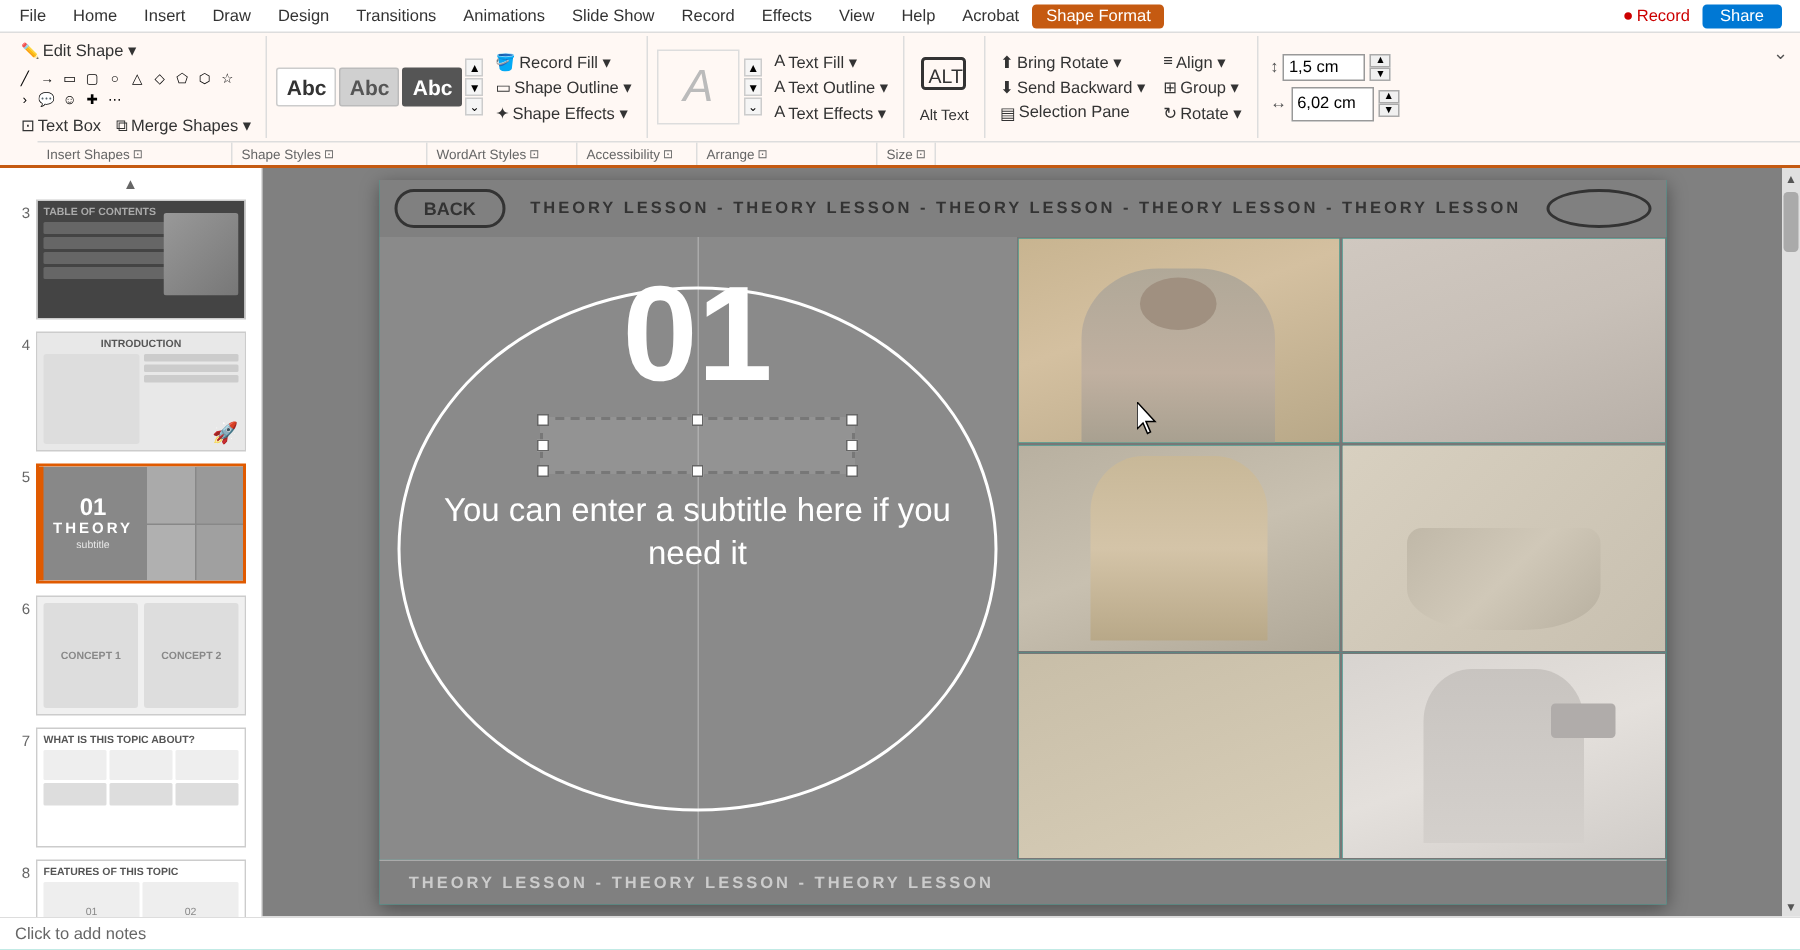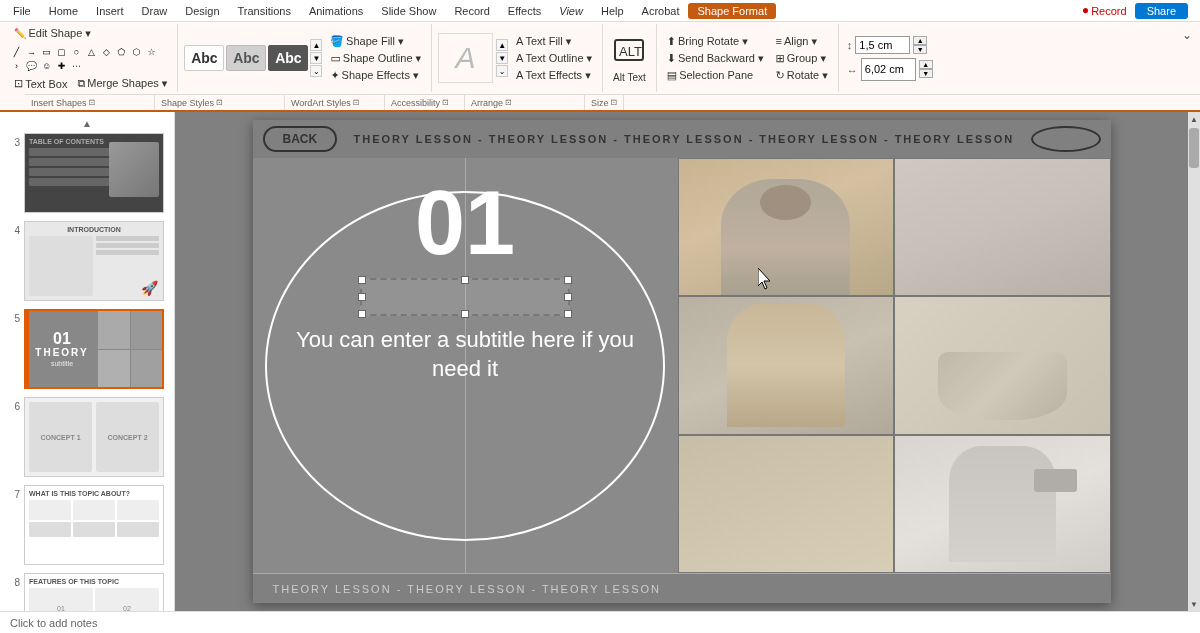--- a/index.html
+++ b/index.html
@@ -20,21 +20,21 @@
     <span style="padding:2px 9px;font-size:11px;color:#333;cursor:pointer;">File</span>
     <span style="padding:2px 9px;font-size:11px;color:#333;cursor:pointer;">Home</span>
     <span style="padding:2px 9px;font-size:11px;color:#333;cursor:pointer;">Insert</span>
     <span style="padding:2px 9px;font-size:11px;color:#333;cursor:pointer;">Draw</span>
     <span style="padding:2px 9px;font-size:11px;color:#333;cursor:pointer;">Design</span>
     <span style="padding:2px 9px;font-size:11px;color:#333;cursor:pointer;">Transitions</span>
     <span style="padding:2px 9px;font-size:11px;color:#333;cursor:pointer;">Animations</span>
     <span style="padding:2px 9px;font-size:11px;color:#333;cursor:pointer;">Slide Show</span>
     <span style="padding:2px 9px;font-size:11px;color:#333;cursor:pointer;">Record</span>
     <span style="padding:2px 9px;font-size:11px;color:#333;cursor:pointer;">Effects</span>
-    <span style="padding:2px 9px;font-size:11px;color:#333;cursor:pointer;font-style:italic;">View</span>
+    <span style="padding:2px 9px;font-size:11px;color:#333;cursor:pointer;">View</span>
     <span style="padding:2px 9px;font-size:11px;color:#333;cursor:pointer;">Help</span>
     <span style="padding:2px 9px;font-size:11px;color:#333;cursor:pointer;">Acrobat</span>
     <span style="padding:2px 9px;font-size:11px;color:#fff;cursor:pointer;background:#c55a11;border-radius:3px;">Shape Format</span>
   </div>
   <div style="display:flex;align-items:center;gap:8px;margin-right:8px;">
     <span style="display:flex;align-items:center;gap:3px;color:#c00;font-size:11px;cursor:pointer;">
       <span style="color:#c00;">⏺</span>
       <span>Record</span>
     </span>
     <span style="background:#0078d4;color:#fff;padding:2px 12px;border-radius:3px;font-size:11px;cursor:pointer;">Share</span>
@@ -91,21 +91,21 @@
         <div style="width:40px;height:26px;border:1px solid #555;display:flex;align-items:center;justify-content:center;font-weight:bold;font-size:14px;background:#555;color:#fff;cursor:pointer;border-radius:2px;">Abc</div>
         <div style="display:flex;flex-direction:column;gap:1px;">
           <div style="width:12px;height:12px;display:flex;align-items:center;justify-content:center;font-size:8px;cursor:pointer;border:1px solid #ccc;background:#f5f5f5;">▲</div>
           <div style="width:12px;height:12px;display:flex;align-items:center;justify-content:center;font-size:8px;cursor:pointer;border:1px solid #ccc;background:#f5f5f5;">▼</div>
           <div style="width:12px;height:12px;display:flex;align-items:center;justify-content:center;font-size:8px;cursor:pointer;border:1px solid #ccc;background:#f5f5f5;">⌄</div>
         </div>
       </div>
       <div style="display:flex;flex-direction:column;gap:2px;justify-content:center;">
         <div style="display:flex;align-items:center;gap:2px;padding:1px 4px;cursor:pointer;font-size:11px;color:#333;border-radius:2px;white-space:nowrap;">
           <span>🪣</span>
-          <span>Shape Fill ▾</span>
+          <span>Record Fill ▾</span>
         </div>
         <div style="display:flex;align-items:center;gap:2px;padding:1px 4px;cursor:pointer;font-size:11px;color:#333;border-radius:2px;white-space:nowrap;">
           <span>▭</span>
           <span>Shape Outline ▾</span>
         </div>
         <div style="display:flex;align-items:center;gap:2px;padding:1px 4px;cursor:pointer;font-size:11px;color:#333;border-radius:2px;white-space:nowrap;">
           <span>✦</span>
           <span>Shape Effects ▾</span>
         </div>
       </div>
@@ -399,21 +399,21 @@
               <div style="position:absolute;top:20%;right:-20%;width:40%;height:20%;background:#b0acaa;border-radius:3px;"></div>
             </div>
           </div>
         </div>
 
       </div>
 
     </div>
 
     <div style="width:100%;height:30px;background:#808080;border-top:1px solid #aaa;display:flex;align-items:center;padding:0 20px;">
-      <span style="font-size:11px;color:#ccc;letter-spacing:2px;">THEORY LESSON - THEORY LESSON - THEORY LESSON</span>
+      <span style="font-size:11px;color:#ccc;letter-spacing:2px;font-weight:bold;">THEORY LESSON - THEORY LESSON - THEORY LESSON</span>
     </div>
 
     <div style="position:absolute;left:505px;top:148px;pointer-events:none;z-index:100;">
       <svg width="16" height="22" viewBox="0 0 16 22">
         <polygon points="0,0 0,18 4,14 7,21 9,20 6,13 12,13" fill="white" stroke="black" stroke-width="1"></polygon>
       </svg>
     </div>
 
   </div>
 </div>

